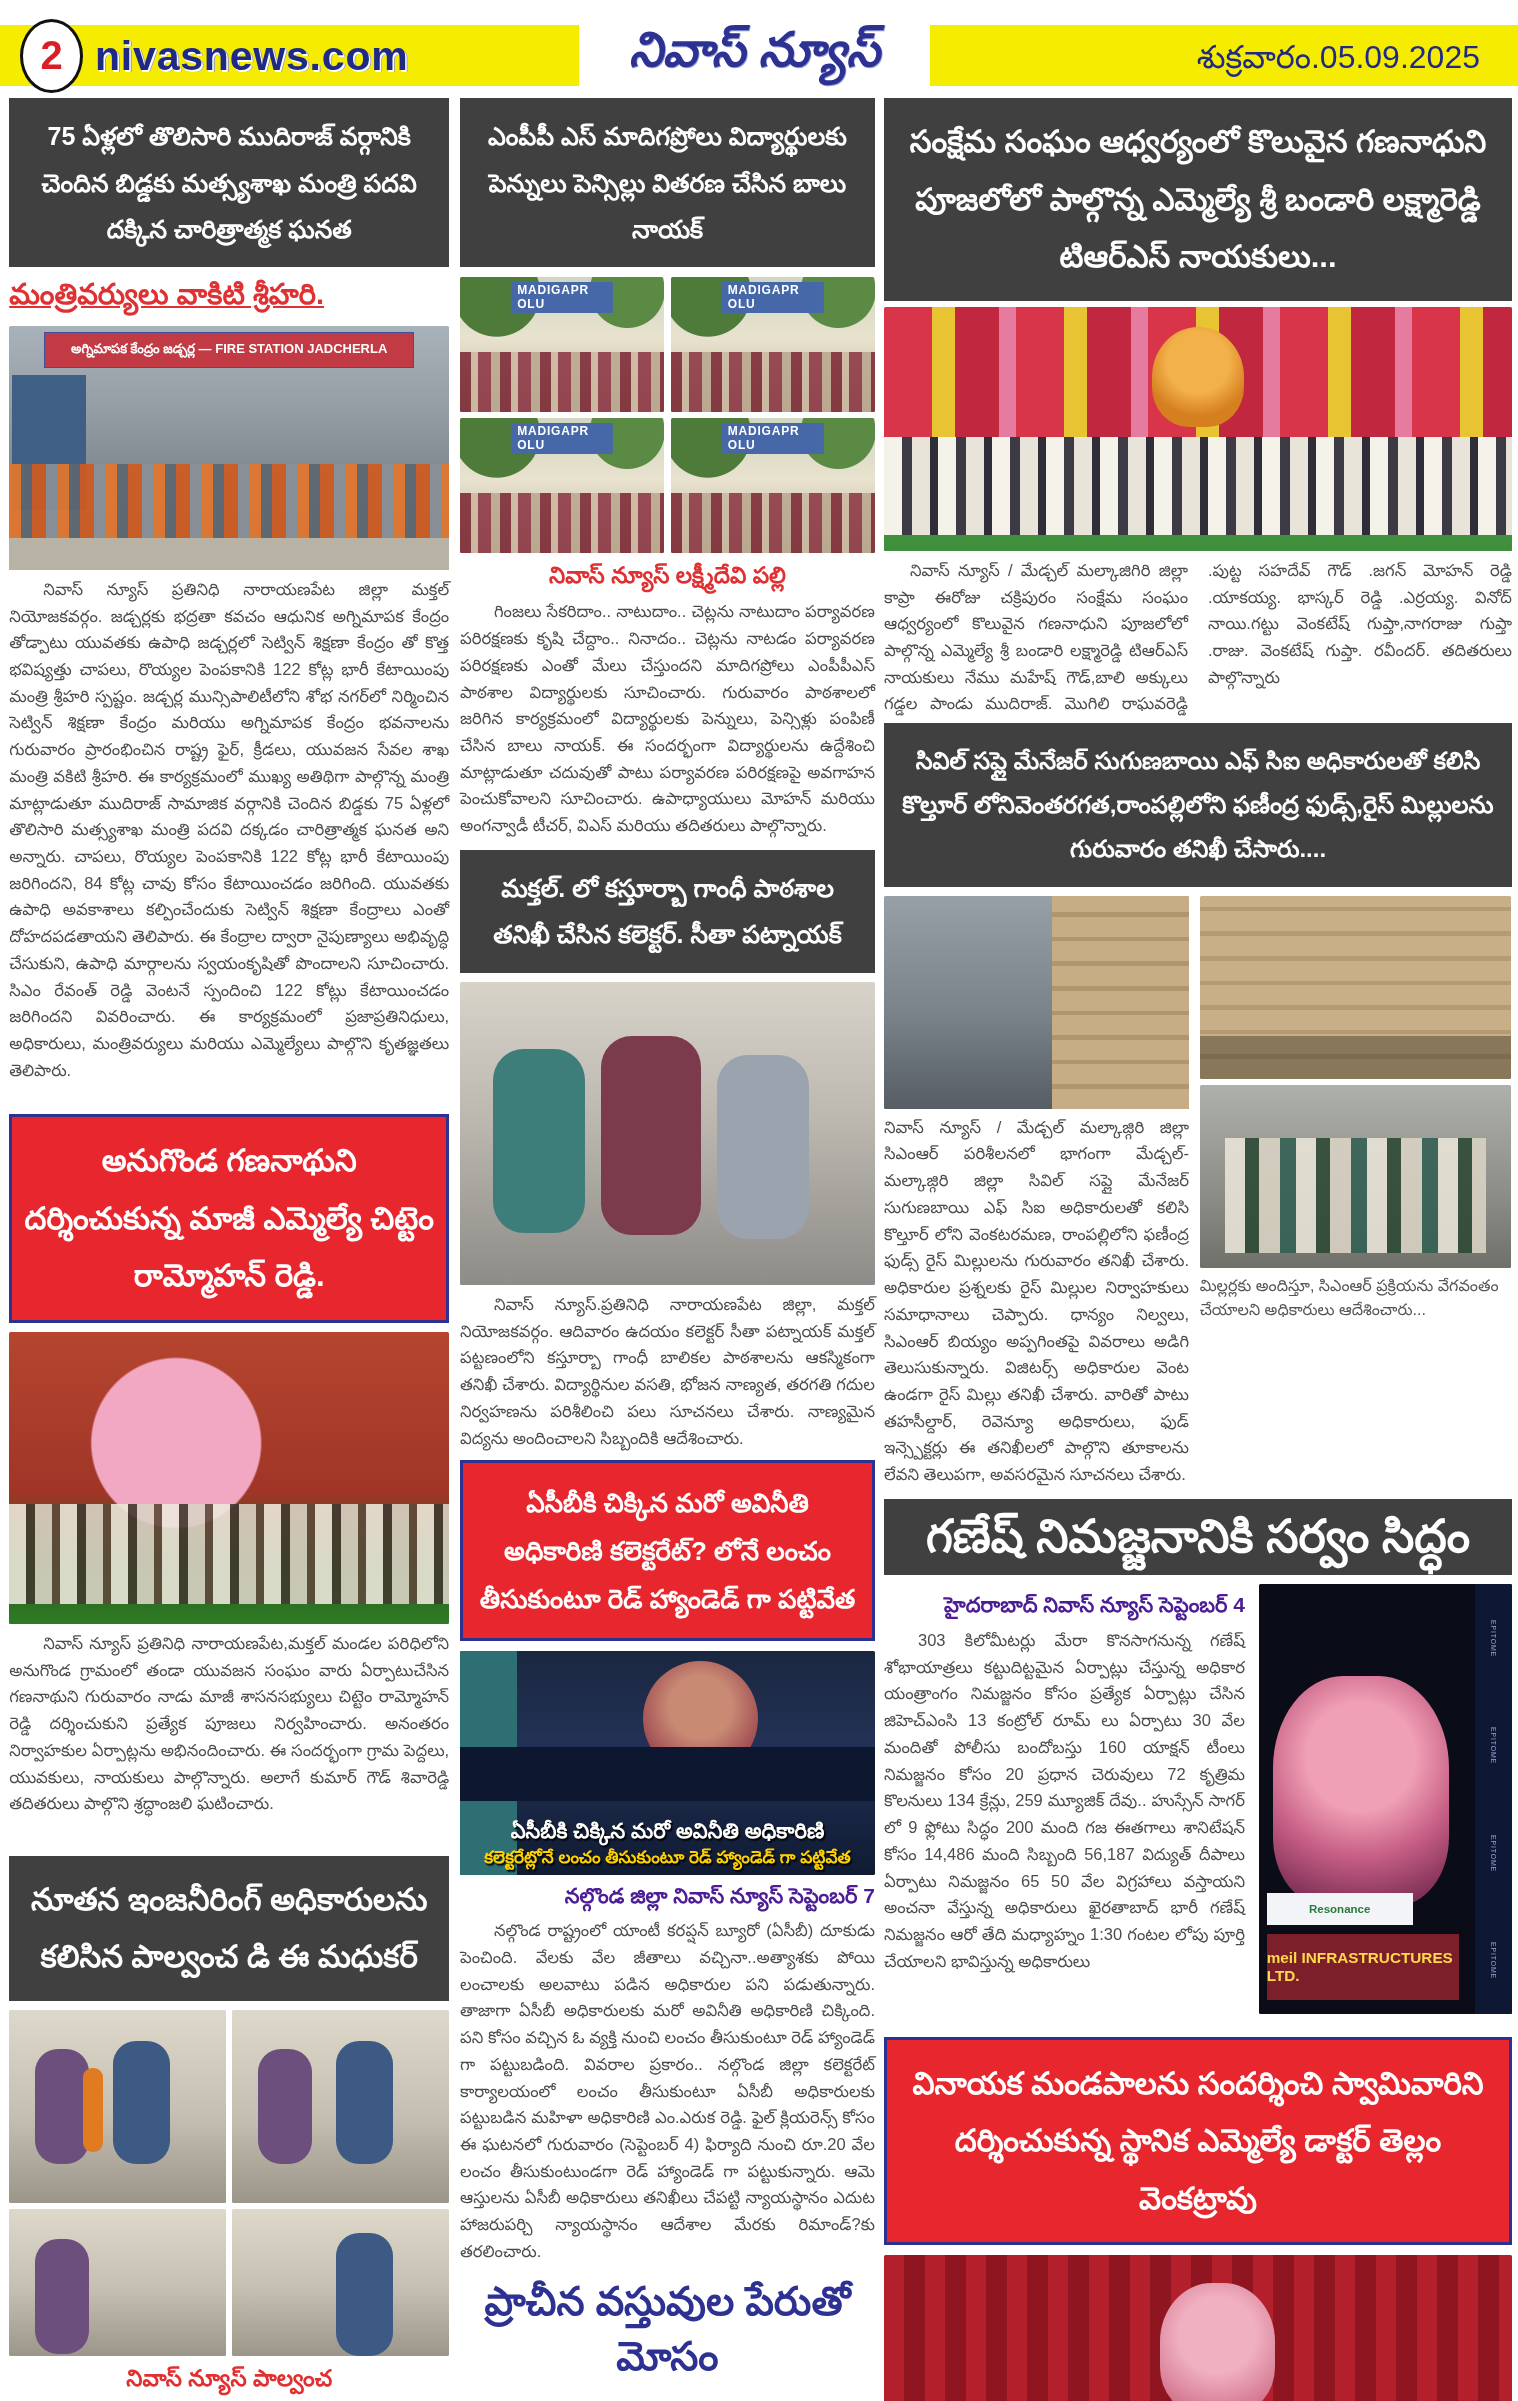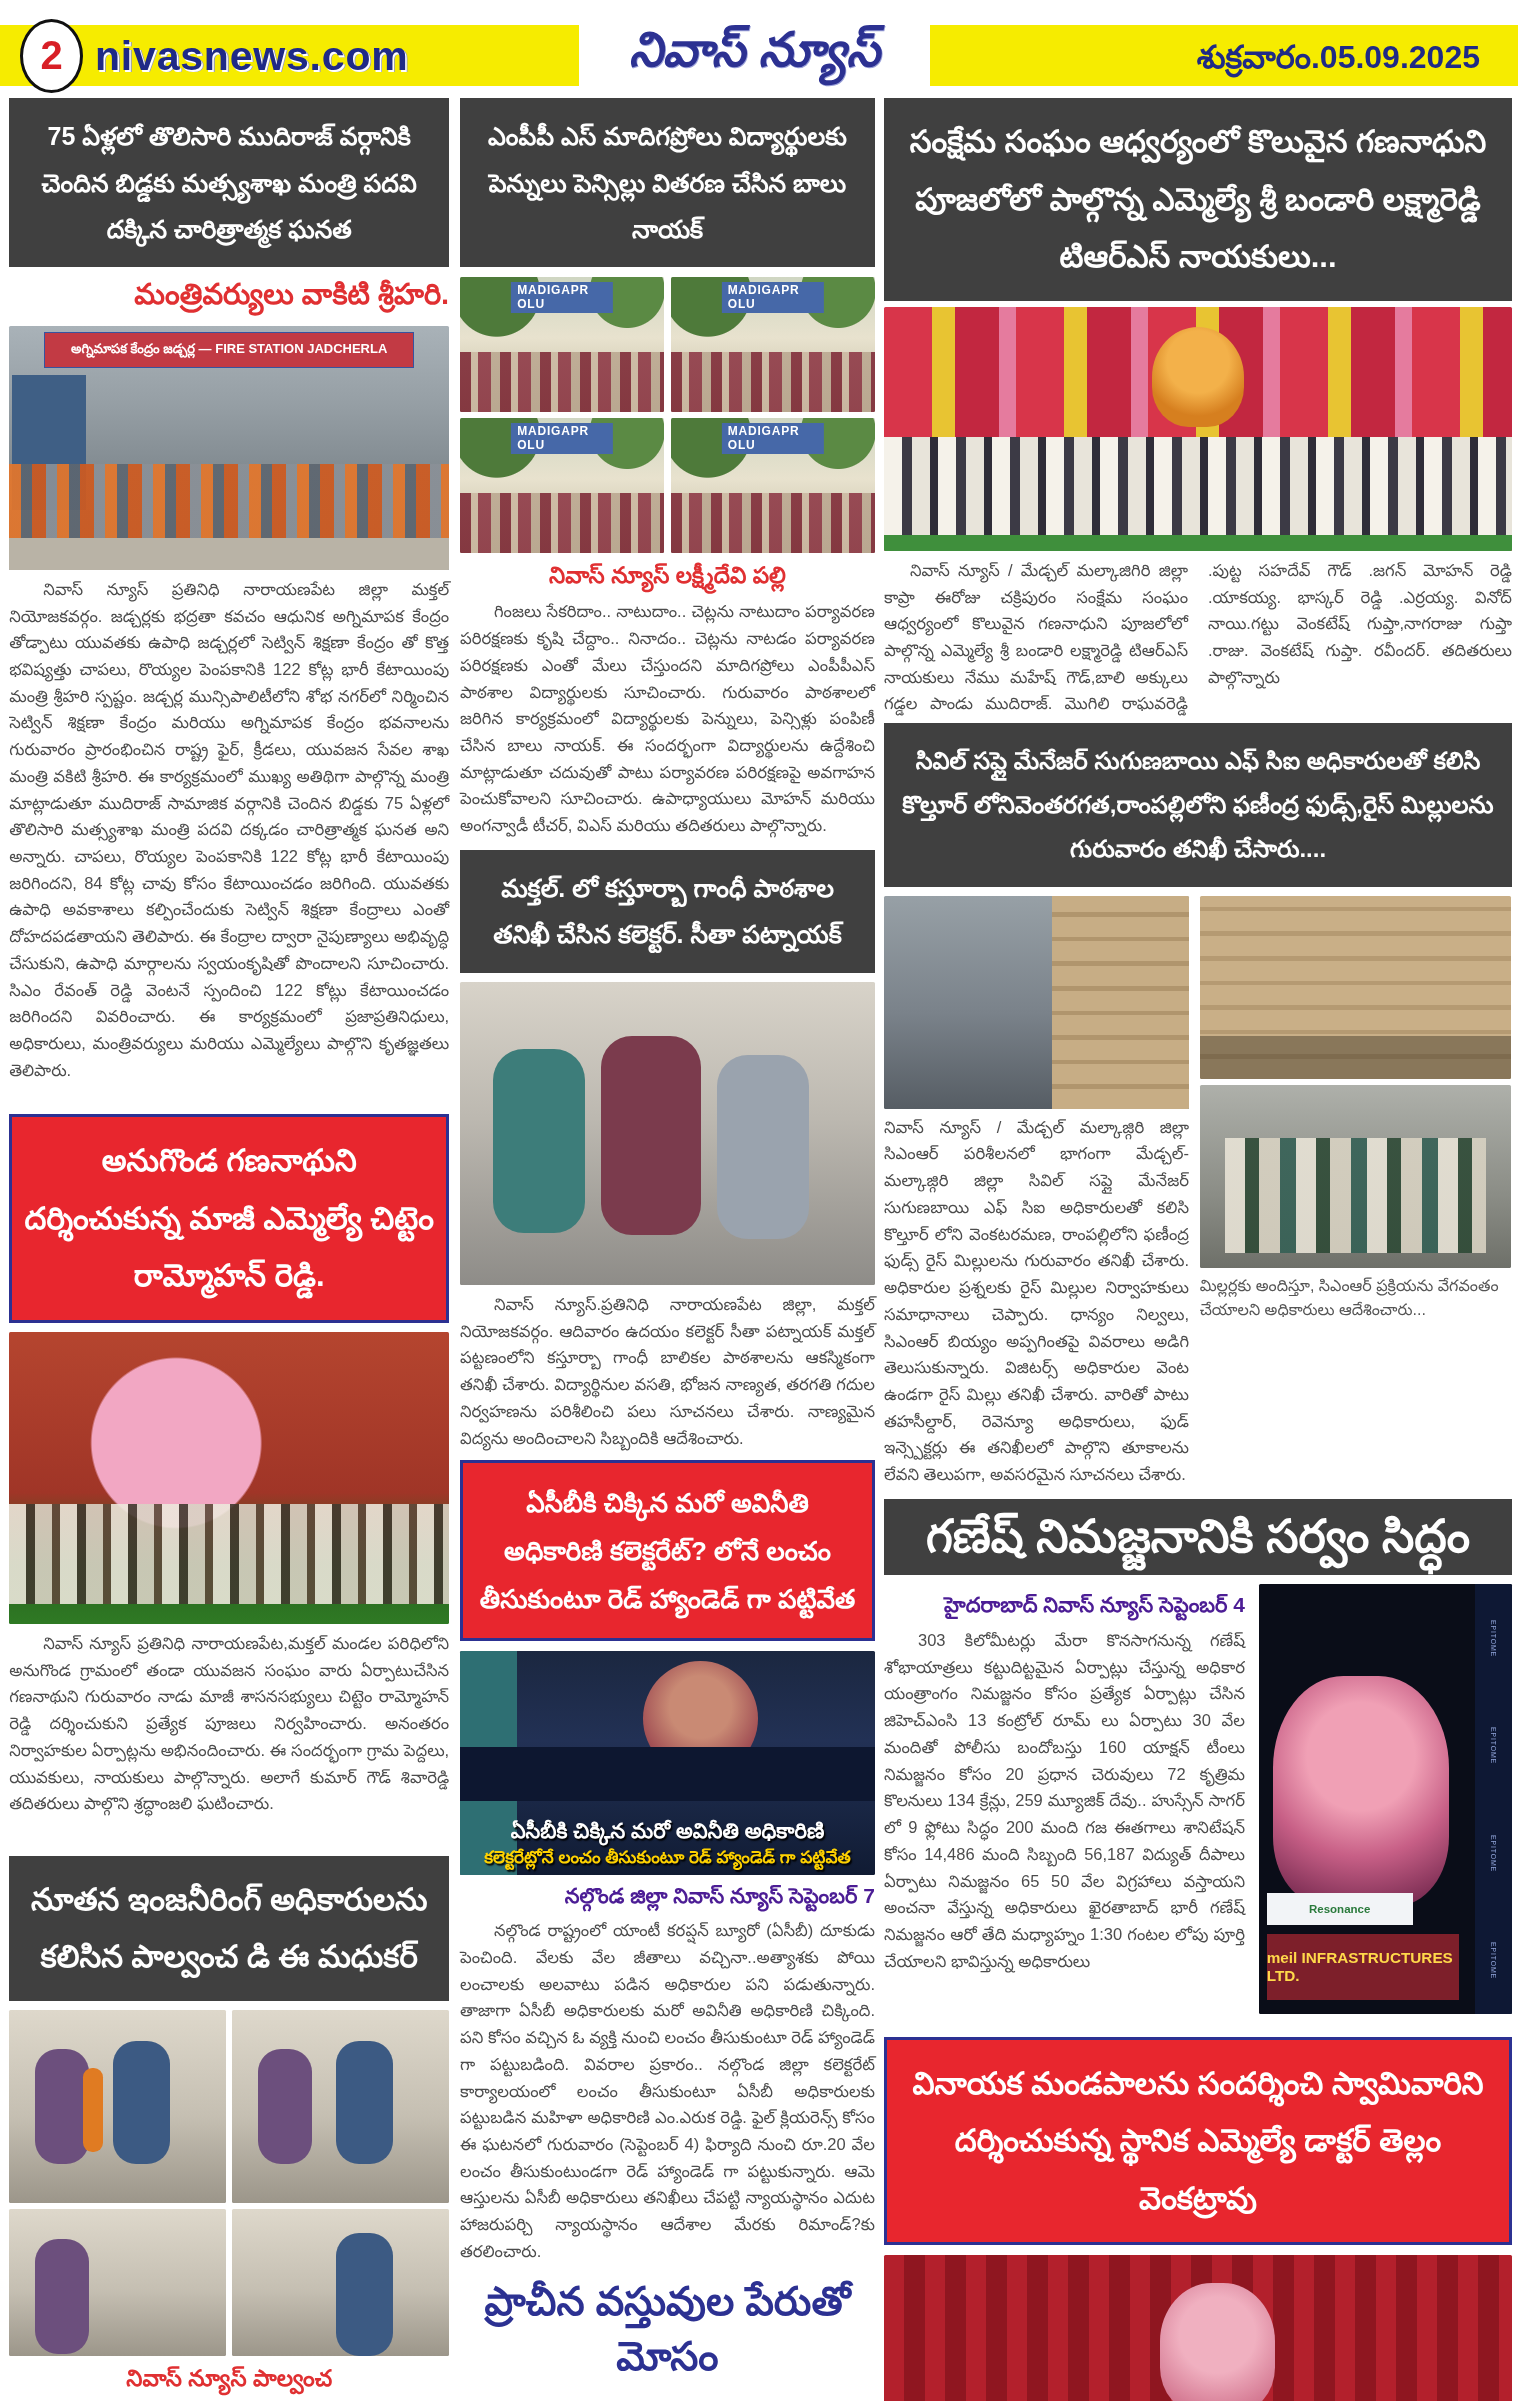--- a/index.html
+++ b/index.html
@@ -11,35 +11,35 @@
   .header-bar{position:absolute;left:0;top:25px;width:1518px;height:61px;background:#f6ec00;}
   .masthead-panel{position:absolute;left:579px;top:0;width:351px;height:61px;background:#ffffff;
     display:flex;align-items:center;justify-content:center;}
   .masthead-text{color:#2c3192;font-weight:bold;font-size:48px;font-style:italic;
     text-shadow:0.8px 0.8px 0 #9aa0d8;}
   .pagenum-circle{position:absolute;left:20px;top:-6.1px;width:57px;height:68px;background:#ffffff;
     border:3.1px solid #111;border-radius:50%;display:flex;align-items:center;justify-content:center;}
   .pagenum{color:#d81f26;font-weight:bold;font-size:40px;}
   .site-name{position:absolute;left:95px;top:7.7px;color:#1f2a86;font-weight:bold;font-size:41px;
     letter-spacing:0.8px;text-shadow:1.5px 1.5px 0 #ffffff,2.3px 2.3px 0 #8d93c9;}
-  .header-date{position:absolute;right:38px;top:14px;color:#1f2a86;font-weight:bold;font-size:32px;}
+  .header-date{position:absolute;right:38px;top:14px;color:#1f2a86;font-weight:normal;font-size:32px;}
 
   
   .col{position:absolute;top:98px;}
   .col-left{left:9.2px;width:440px;}
   .col-mid{left:460px;width:415px;}
   .col-right{left:884px;width:628px;}
 
   
   .hbox{background:#404040;color:#ffffff;font-weight:bold;text-align:center;
     padding:15.3px 12.3px;font-size:25px;line-height:1.85;}
   .hbox-big{font-size:31px;}
   .hbox-one{font-size:46px;line-height:1.2;padding:10.7px 7.7px;}
   .hbox-red{background:#e8262e;border:3.8px solid #2c3192;}
-  .subhead{color:#e03032;font-weight:bold;text-align:right;font-size:29px;margin:10.7px 0 7.7px;}
+  .subhead{color:#e03032;font-weight:bold;text-align:left;font-size:29px;margin:10.7px 0 7.7px;text-decoration:underline;}
   .dateline{color:#4c1d95;font-weight:bold;text-align:right;font-size:21px;margin:9.2px 0 4.6px;}
   .caption{color:#e03032;font-weight:bold;text-align:center;font-size:23px;margin:9.2px 0 3.1px;}
   .caption-sm{color:#555;font-size:16px;text-align:left;margin:6.1px 0 3.1px;line-height:1.5;}
   .body-text{color:#4c4c4c;font-size:16.5px;line-height:1.62;text-align:justify;text-indent:34px;margin:4.6px 0;}
   .big-blue{color:#2c3192;font-weight:bold;text-align:center;font-size:40px;margin:14px 0 7.7px;}
   .two-col{column-count:2;column-gap:20px;text-indent:26px;}
   .mt8{margin-top:6.1px;}.mt12{margin-top:9.2px;}.mt14{margin-top:10.7px;}
 
   
   .ph{position:relative;overflow:hidden;border-radius:1.5px;background:#8a8a8a;}

